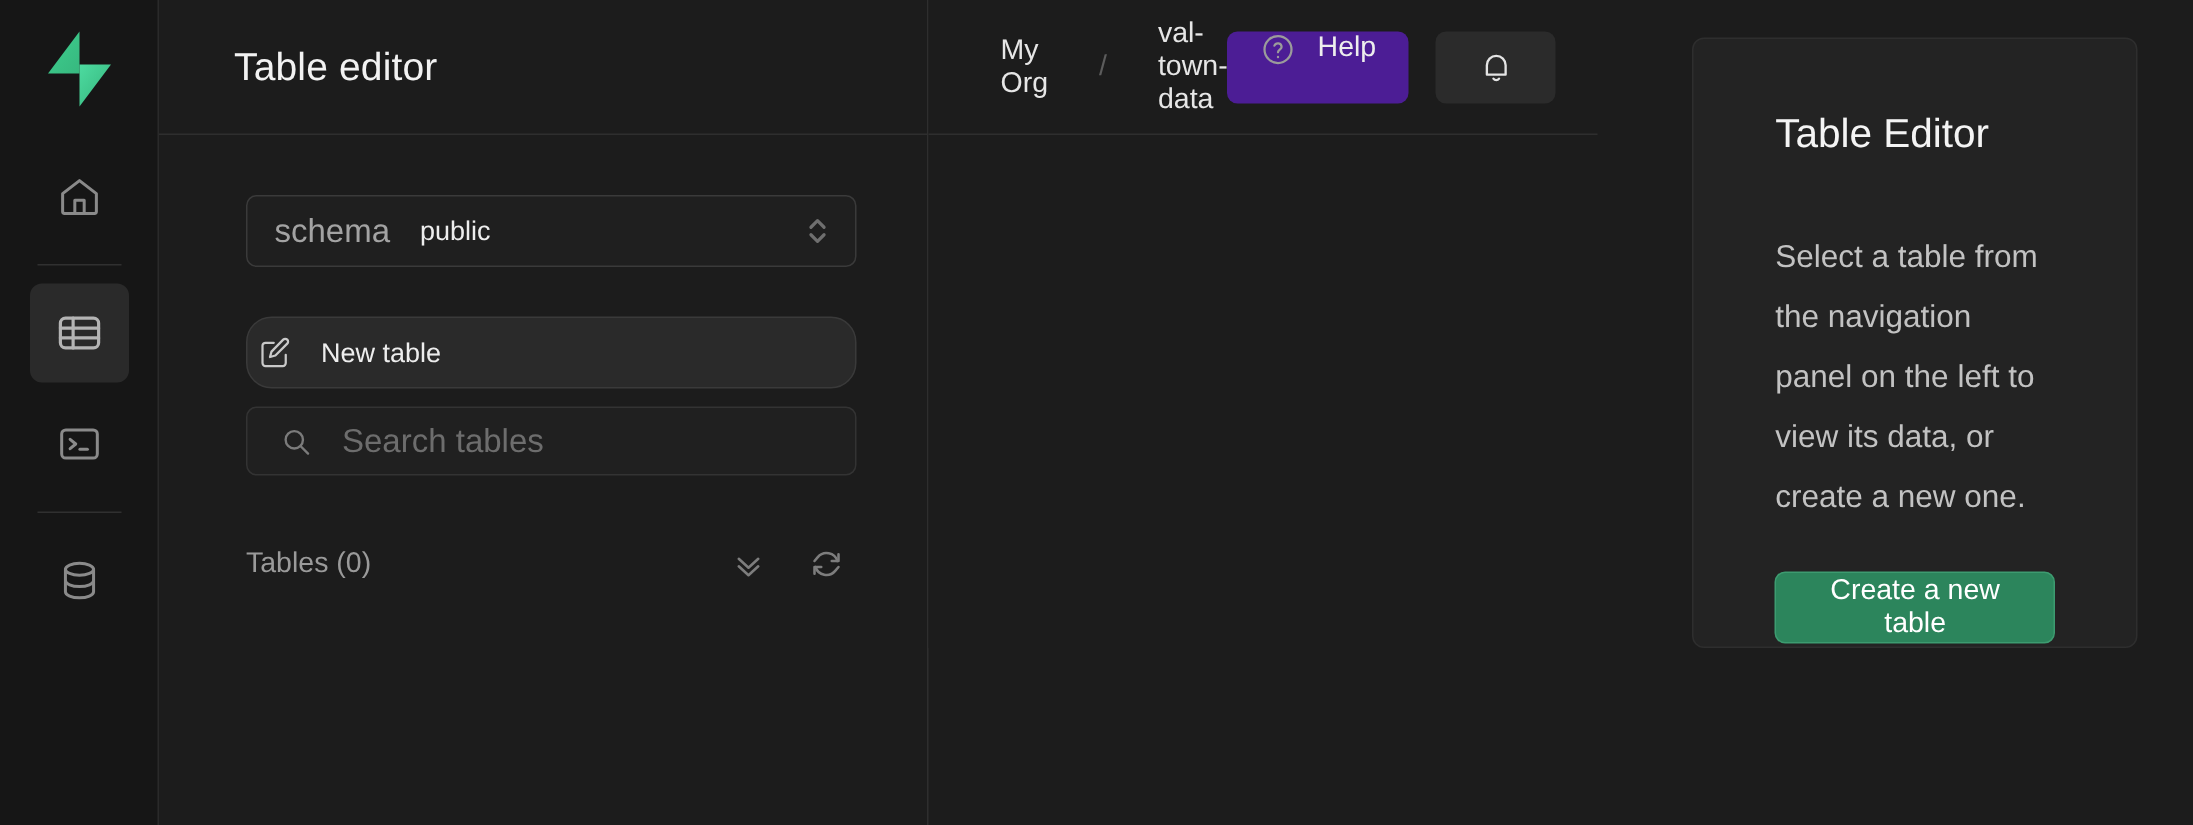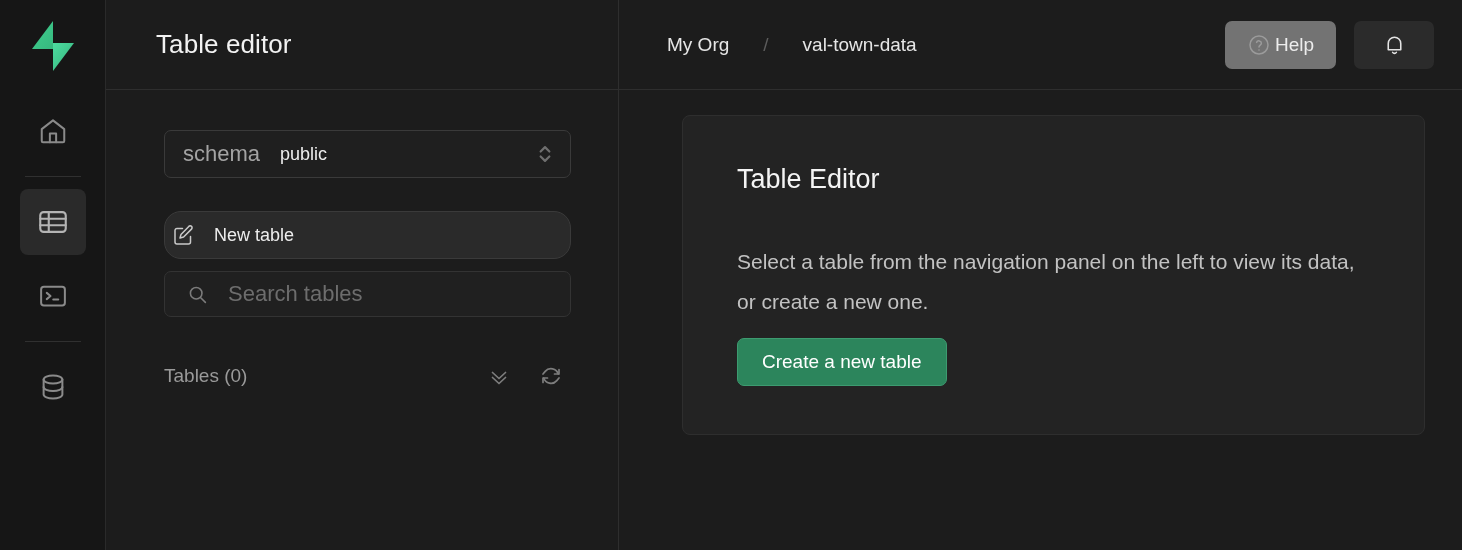--- a/index.html
+++ b/index.html
@@ -102,33 +102,33 @@
 
   .tables-row {
     margin-top: 47px;
     display: flex; align-items: center;
   }
   .tables-count { color: #9a9a9a; font-size: 19px; }
   .tables-actions { margin-left: auto; display: flex; gap: 28px; padding-right: 8px; color: #7d7d7d; }
   .act-ico { cursor: pointer; display: flex; }
 
   
-  .right { flex: 1 1 auto; display: flex; flex-direction: column; background: #1c1c1c; }
+  .right { flex: 1 1 auto; display: flex; flex-direction: row; background: #1c1c1c; }
   .topbar {
     height: 90px; flex: 0 0 90px;
     border-bottom: 1px solid #2e2e2e;
     display: flex; align-items: center;
     padding: 0 28px 0 48px;
   }
   .crumb { color: #e6e6e6; font-size: 19px; cursor: pointer; }
   .crumb-sep { color: #5c5c5c; font-size: 19px; margin: 0 34px; }
   .top-actions { margin-left: auto; display: flex; align-items: center; gap: 18px; }
   .help-btn {
-    height: 48px; border-radius: 7px; background: #737373;
-    display: flex; align-items: center; gap: 4px;
+    height: 48px; border-radius: 7px; background: #4c1d95;
+    display: flex; gap: 14px;
     padding: 0 22px; cursor: pointer;
   }
   .help-btn .lbl { color: #ededed; font-size: 19px; }
   .bell-btn {
     width: 80px; height: 48px; border-radius: 7px; background: #2b2b2b;
     display: flex; align-items: center; justify-content: center; cursor: pointer;
   }
 
   .content { flex: 1 1 auto; padding: 25px 37px 0 63px; }
   .card {
@@ -138,21 +138,21 @@
     height: 100%;
     padding: 48px 54px;
   }
   .card-title { color: #f4f4f4; font-size: 27px; font-weight: 400; }
   .card-desc {
     margin-top: 47px;
     color: #c2c2c2; font-size: 21px; line-height: 1.9;
     max-width: 660px;
   }
   .create-btn {
-    margin-top: 16px;
+    margin-top: 30px;
     display: inline-flex; align-items: center; justify-content: center;
     height: 48px; padding: 0 24px;
     background: #2c855c;
     border: 1px solid #3d9b70;
     border-radius: 7px;
     color: #ffffff; font-size: 19px;
     cursor: pointer;
     font-family: "Liberation Sans", sans-serif;
   }
 </style>

